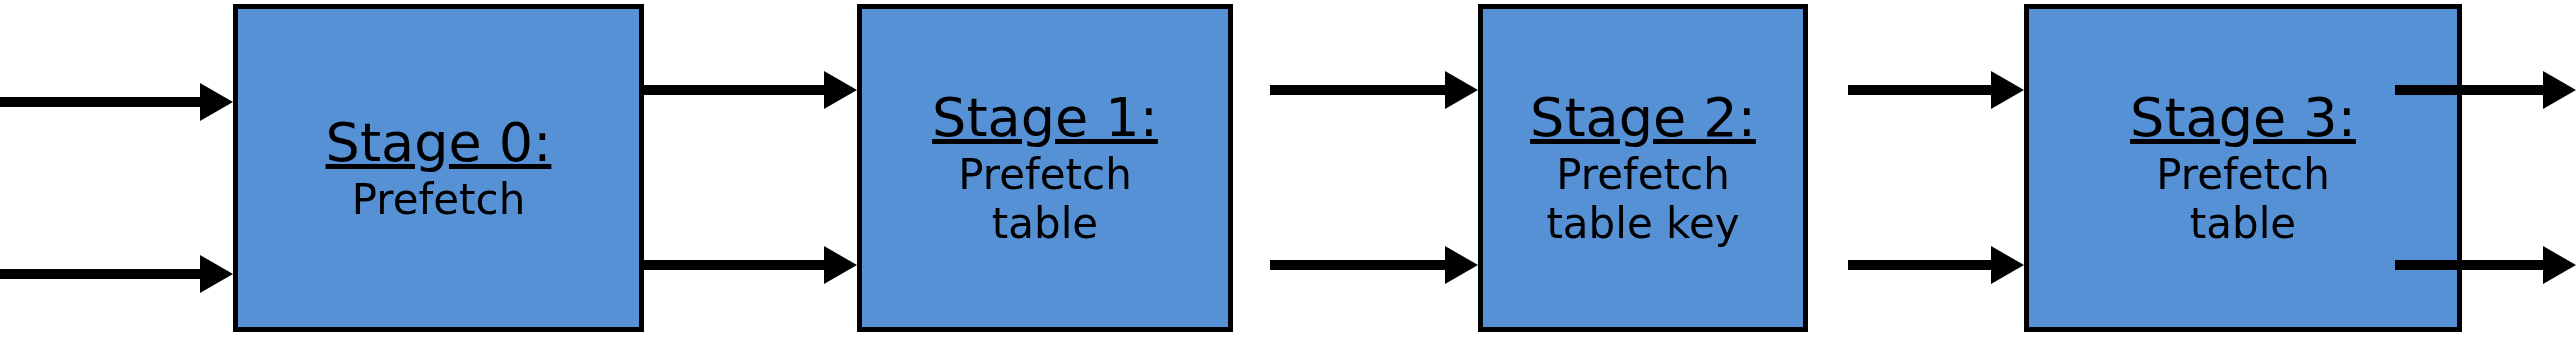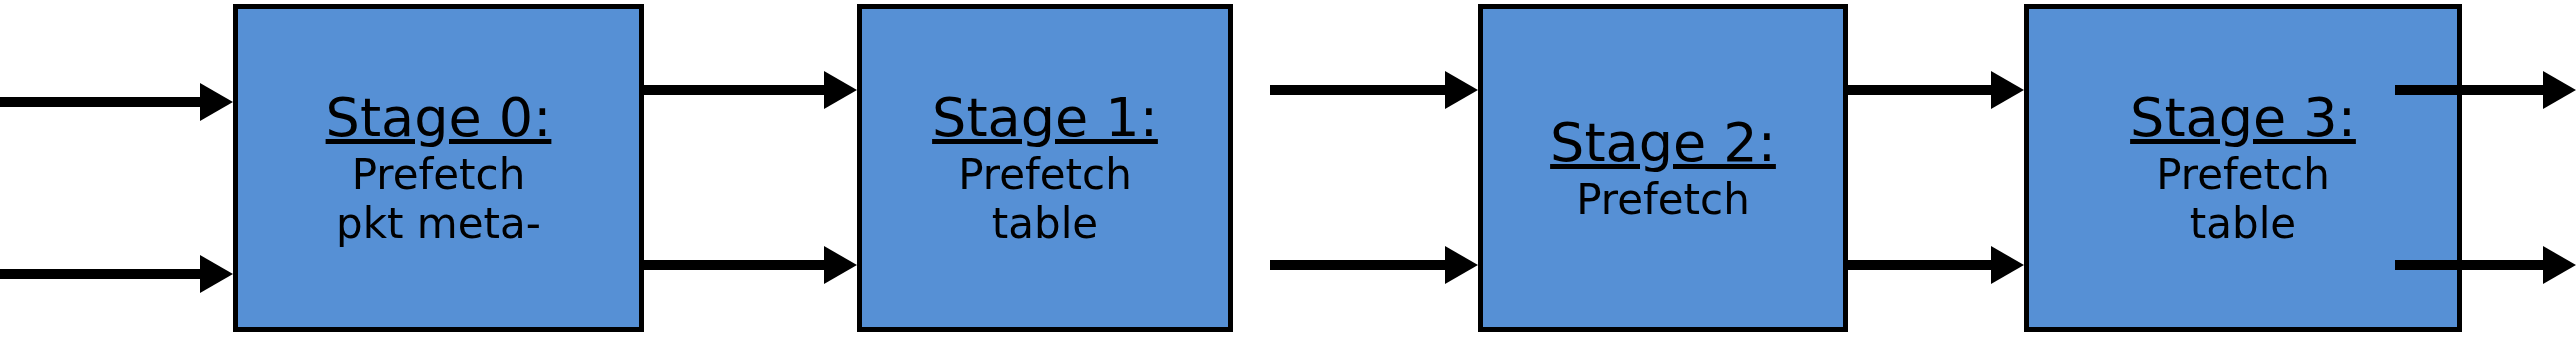--- a/index.html
+++ b/index.html
@@ -64,32 +64,32 @@
   }
 </style>
 </head>
 <body>
 
 <div id="canvas" style="background: rgb(255, 255, 255);">
 
   <div class="stage-box" style="left: 233px; top: 3.5px; width: 411px; height: 328px; background: rgb(86, 144, 213); border-color: rgb(0, 0, 0);">
     <div class="stage-title">Stage 0:</div>
     <div class="stage-desc">Prefetch</div>
-    <div class="stage-desc">pkt meta-</div>
   </div>
 
   <div class="stage-box" style="left: 857px; top: 3.5px; width: 376px; height: 328px; background: rgb(86, 144, 213); border-color: rgb(0, 0, 0);">
     <div class="stage-title">Stage 1:</div>
     <div class="stage-desc">Prefetch</div>
     <div class="stage-desc">table</div>
   </div>
 
-  <div class="stage-box" style="left: 1478px; top: 3.5px; width: 370px; height: 328px; background: rgb(86, 144, 213); border-color: rgb(0, 0, 0);">
+  <div class="stage-box" style="left: 1478px; top: 3.5px; width: 330px; height: 328px; background: rgb(86, 144, 213); border-color: rgb(0, 0, 0);">
     <div class="stage-title">Stage 2:</div>
     <div class="stage-desc">Prefetch</div>
+    <div class="stage-desc">table key</div>
   </div>
 
   <div class="stage-box" style="left: 2024px; top: 3.5px; width: 438px; height: 328px; background: rgb(86, 144, 213); border-color: rgb(0, 0, 0);">
     <div class="stage-title">Stage 3:</div>
     <div class="stage-desc">Prefetch</div>
     <div class="stage-desc">table</div>
   </div>
 
   <div class="arrow" style="left: 0px; top: 102px; width: 233px;">
     <div class="arrow-shaft" style="width: 202px; background: rgb(0, 0, 0);"></div>

